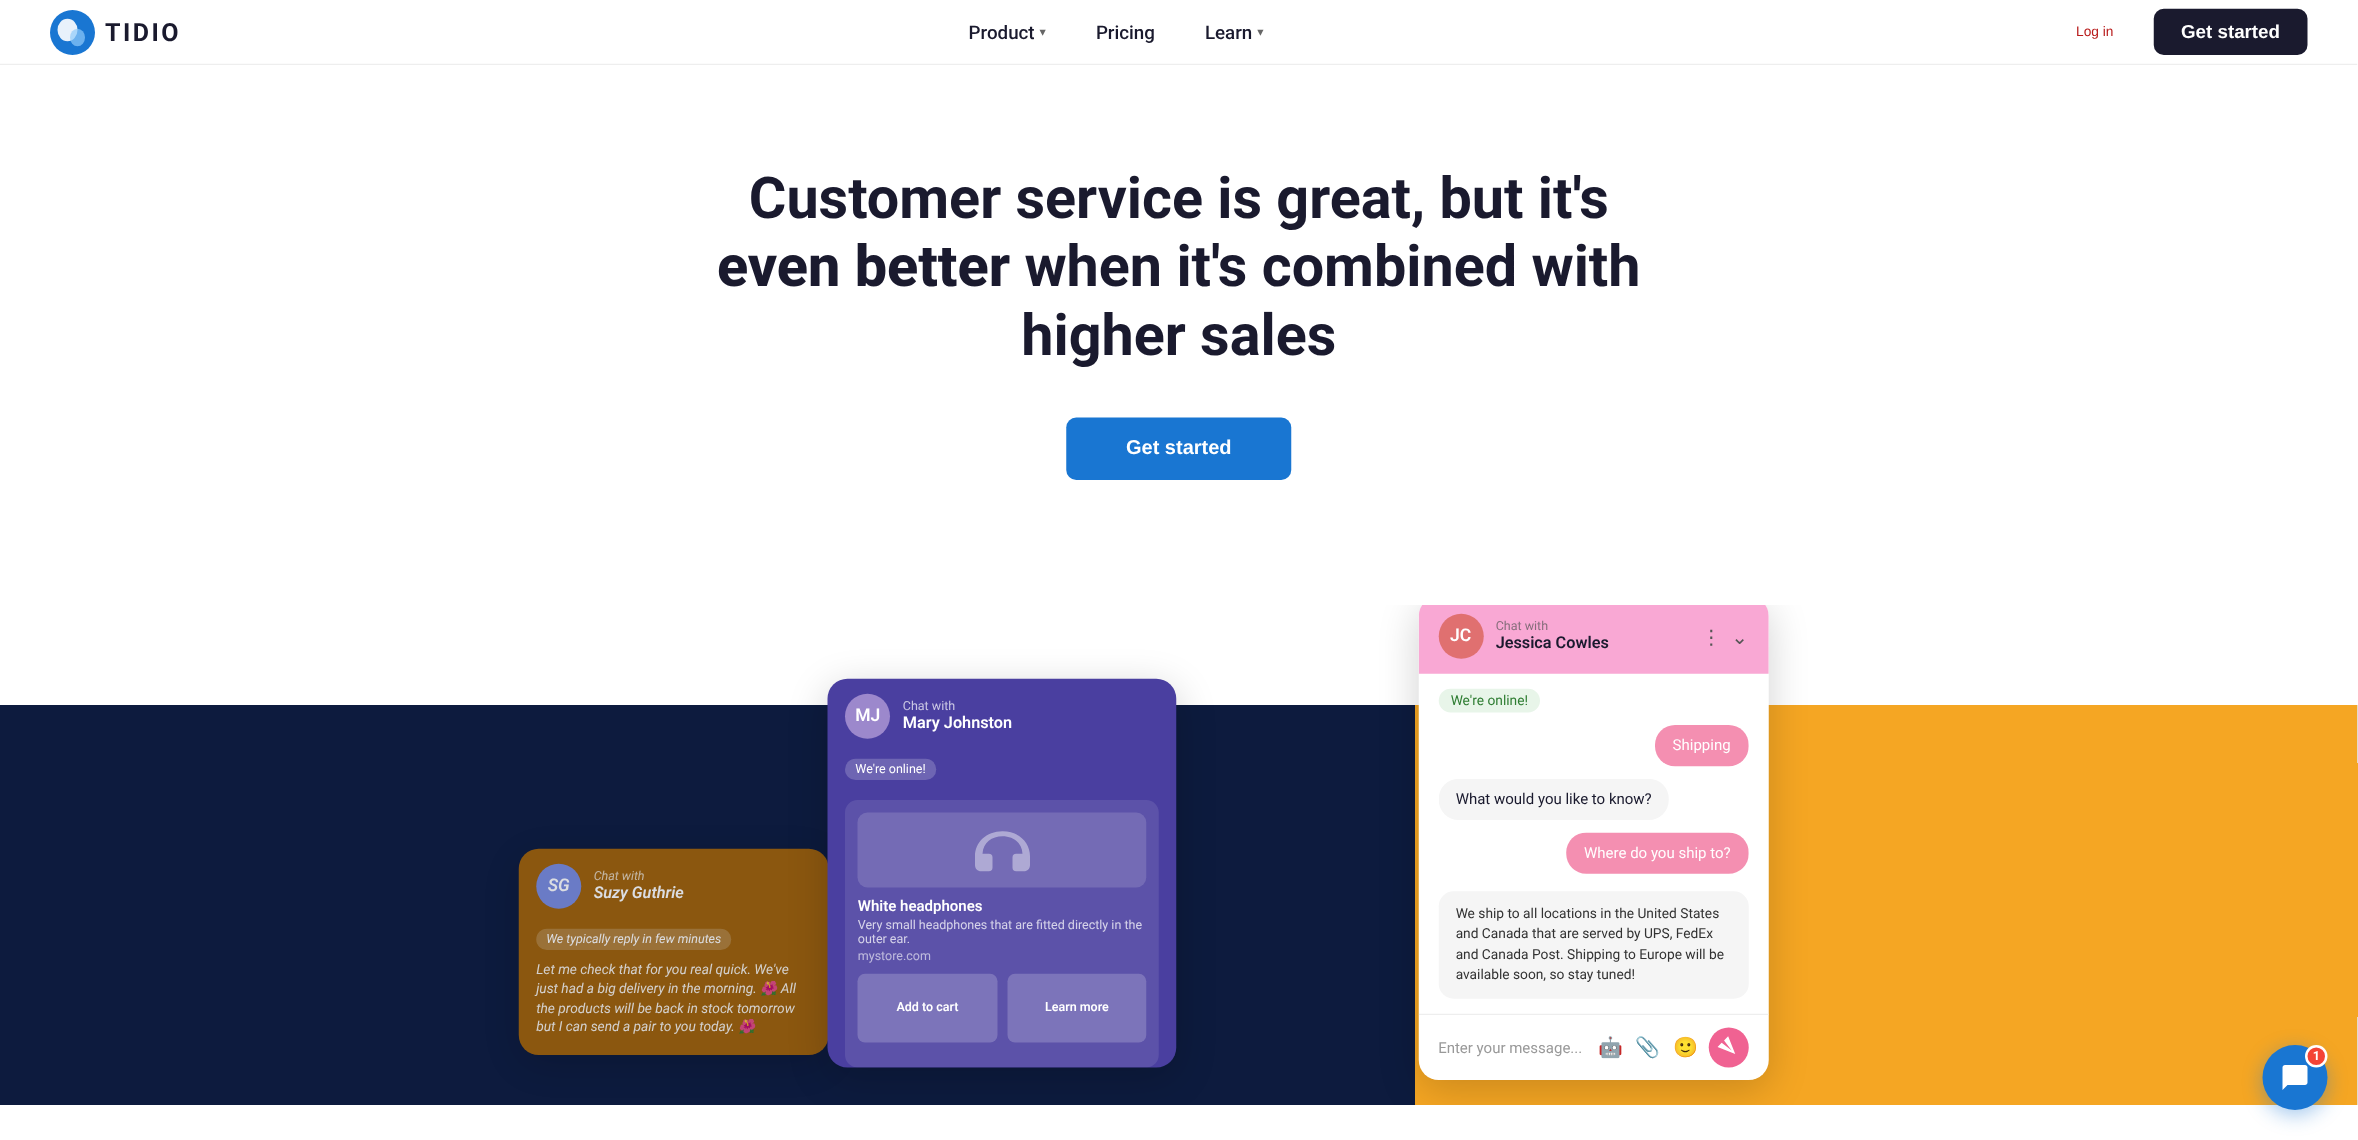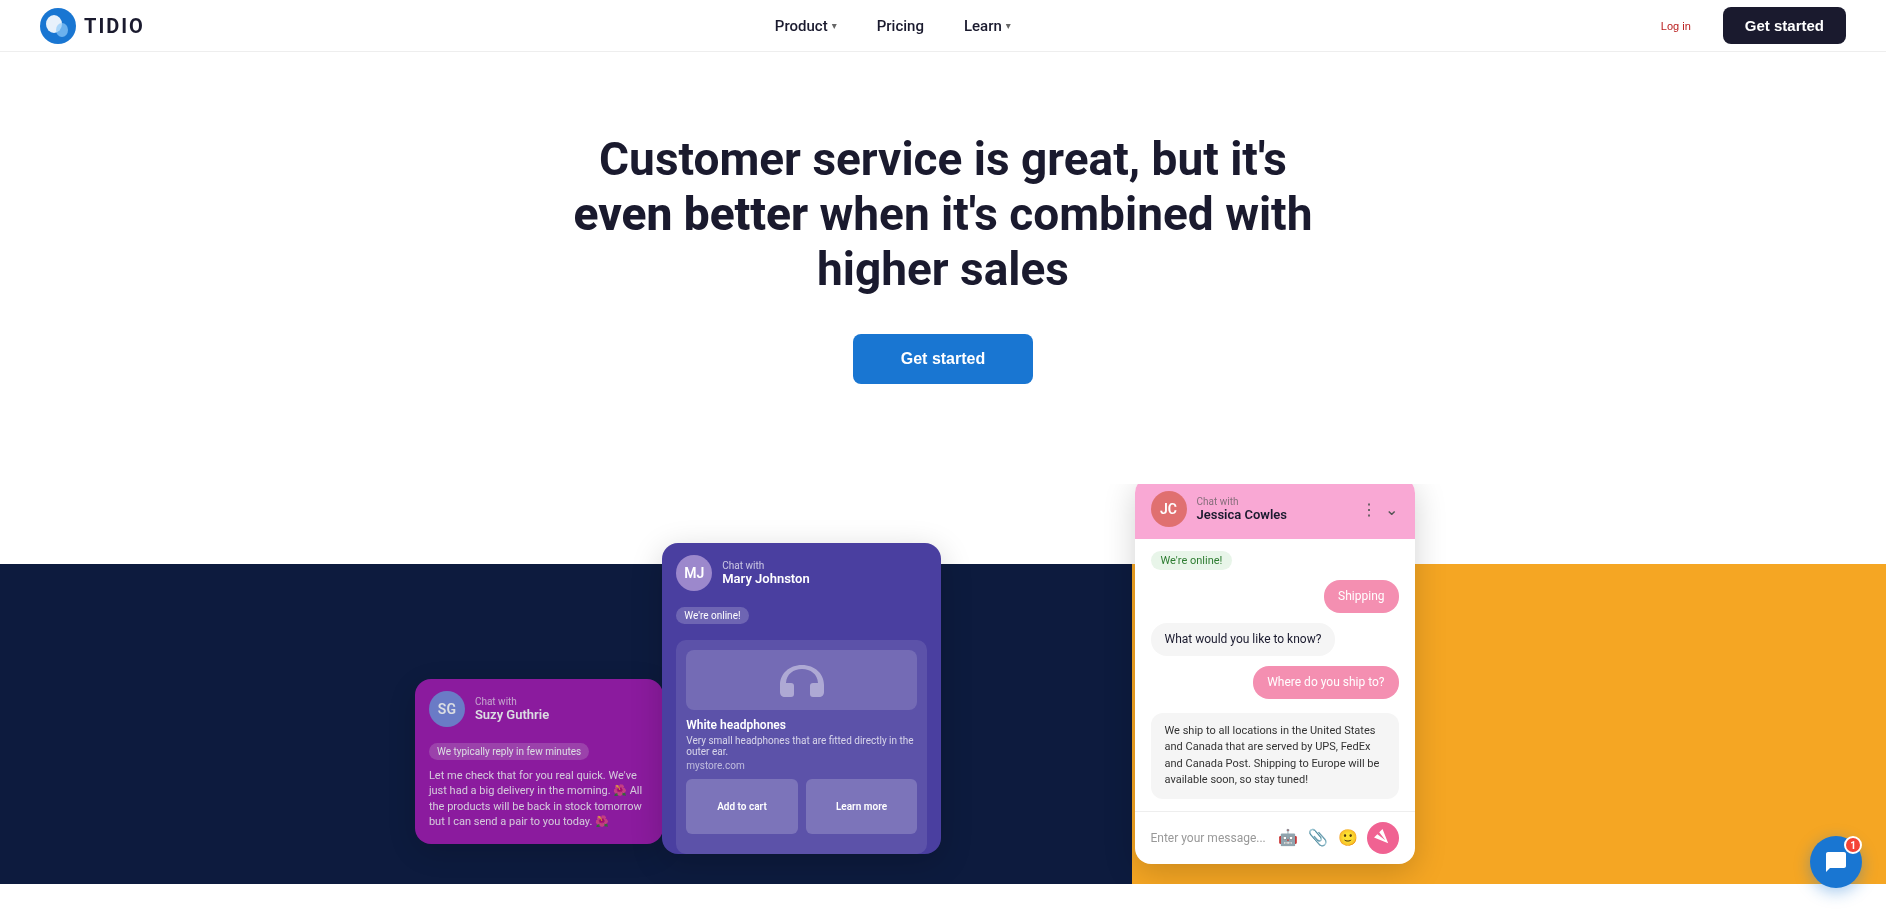--- a/index.html
+++ b/index.html
@@ -143,23 +143,24 @@
       box-shadow: 0 8px 32px rgba(0,0,0,0.18);
       overflow: hidden;
       background: #fff;
     }
 
     
     .widget-suzy {
       left: 22%;
       bottom: 40px;
       width: 248px;
-      background: #a21caf;
+      background: #a16207;
       color: #fff;
       opacity: 0.85;
+      font-style: italic;
     }
     .widget-header {
       padding: 12px 14px 8px;
       display: flex;
       align-items: center;
       gap: 10px;
     }
     .avatar-circle {
       width: 36px;
       height: 36px;

